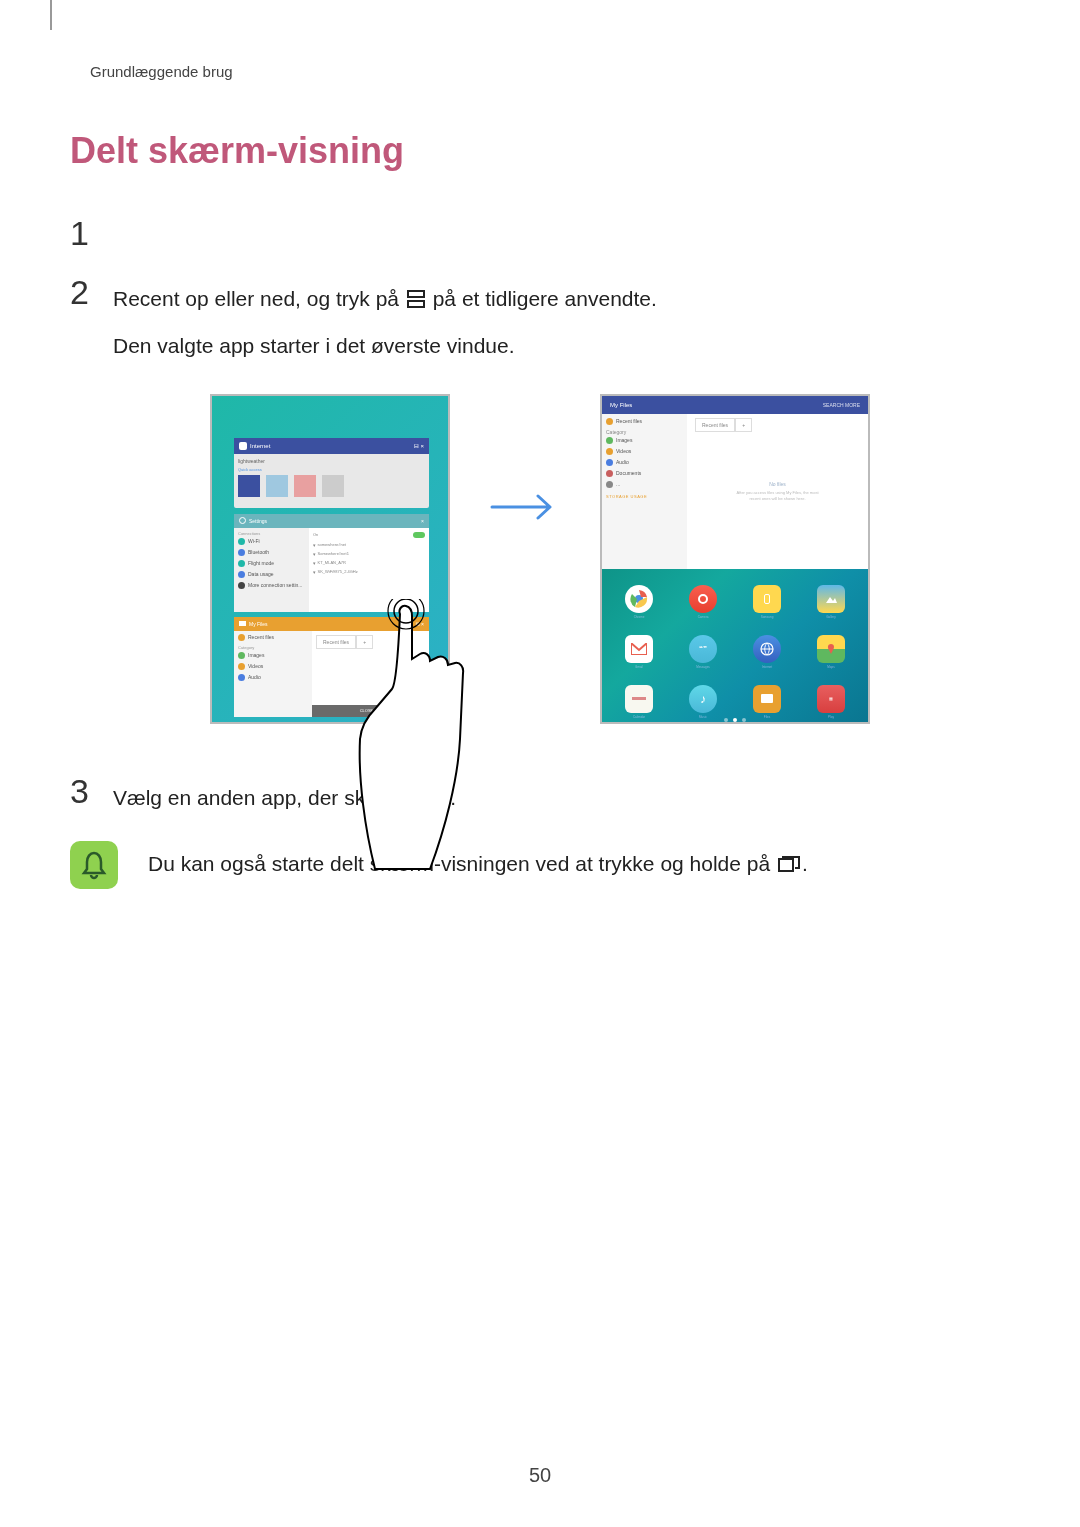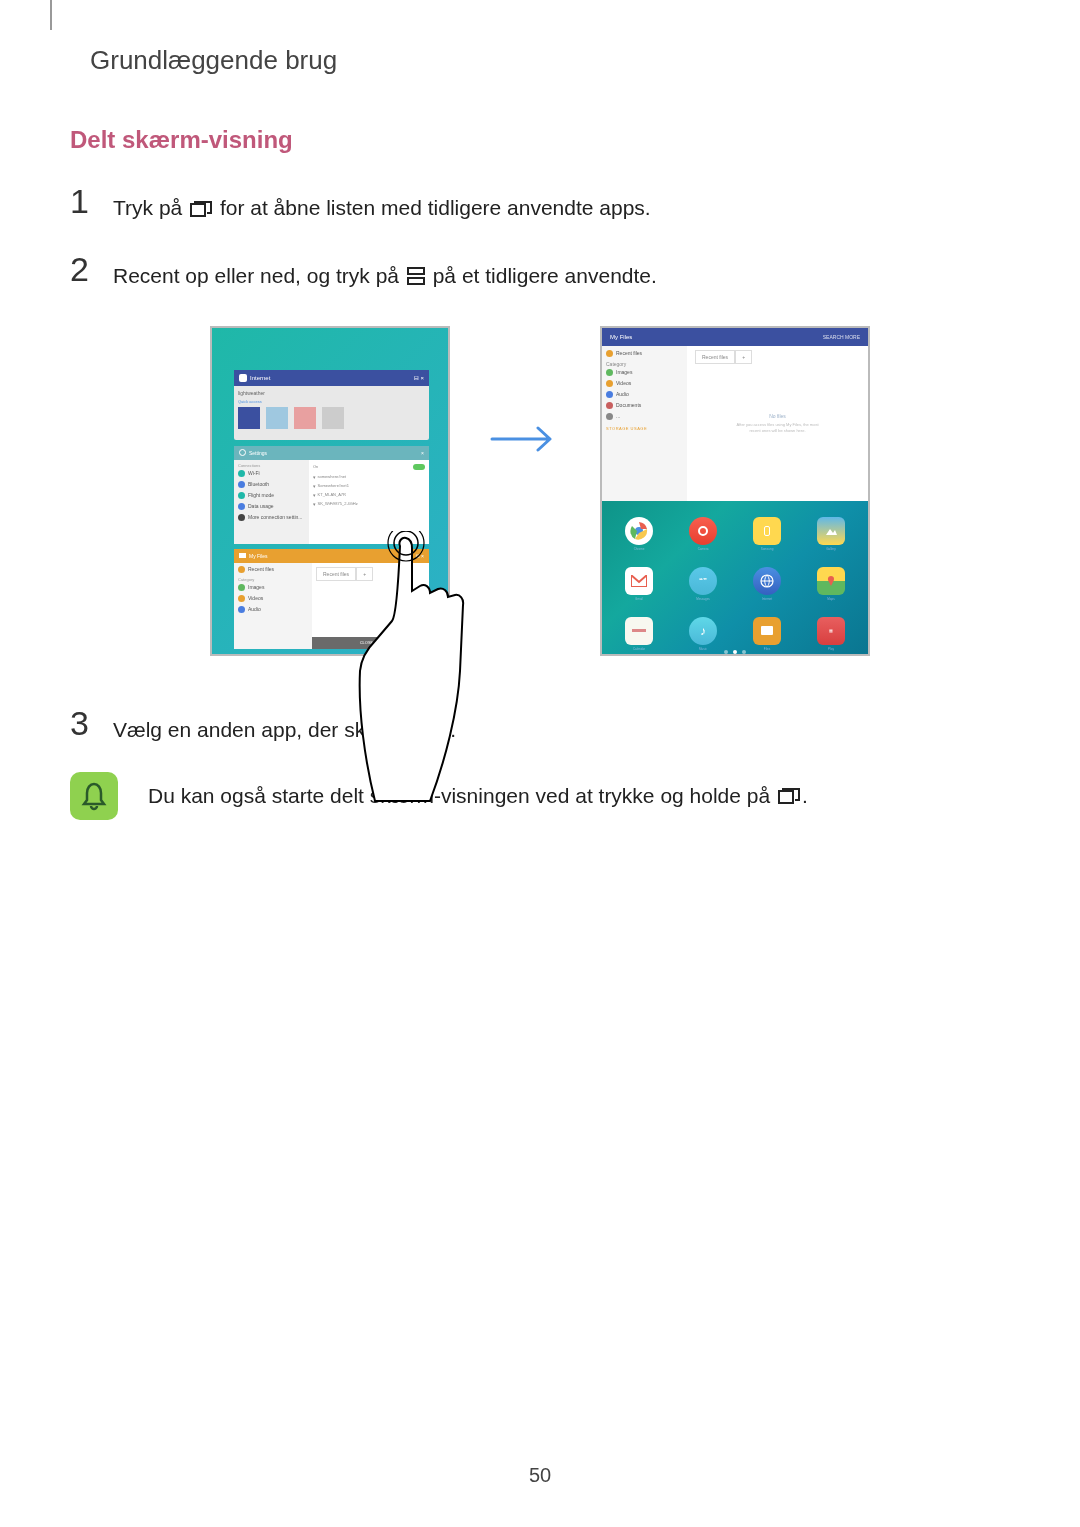--- a/index.html
+++ b/index.html
@@ -17,31 +17,31 @@
     }
     .header-line {
       position: absolute;
       left: 50px;
       top: 0;
       width: 2px;
       height: 30px;
       background: #999;
     }
     .breadcrumb {
-      font-size: 26px;
+      font-size: 15px;
       color: #444;
       margin-bottom: 50px;
-      margin-top: 5px;
+      margin-top: 23px;
       padding-left: 20px;
     }
     .section-title {
-      font-size: 24px;
+      font-size: 36px;
       font-weight: bold;
       color: #c0587a;
-      margin-bottom: 30px;
+      margin-bottom: 44px;
     }
     .step {
       display: flex;
       align-items: flex-start;
       margin-bottom: 25px;
     }
     .step-number {
       font-size: 34px;
       color: #333;
       font-weight: normal;
@@ -392,43 +392,34 @@
 <body>
 
 <div class="header-line"></div>
 
 <div class="breadcrumb">Grundlæggende brug</div>
 
 <h2 class="section-title">Delt skærm-visning</h2>
 
 <div class="step">
   <div class="step-number">1</div>
-  <div class="step-text">
-    <span>Tryk på </span>
-    <span class="inline-icon">
-      <svg width="22" height="16" viewBox="0 0 22 16">
-        <rect x="1" y="3" width="14" height="12" fill="none" stroke="#222" stroke-width="2"></rect>
-        <path d="M5 3 V1 H21 V12 H17" fill="none" stroke="#222" stroke-width="2"></path>
-      </svg>
-    </span>
-    <span> for at åbne listen med tidligere anvendte apps.</span>
-  </div>
 </div>
 
 <div class="step">
   <div class="step-number">2</div>
   <div class="step-text">
     <span>Recent op eller ned, og tryk på </span>
     <span class="inline-icon">
       <svg width="18" height="18" viewBox="0 0 18 18">
         <rect x="1" y="1" width="16" height="6" fill="none" stroke="#222" stroke-width="2"></rect>
         <rect x="1" y="11" width="16" height="6" fill="none" stroke="#222" stroke-width="2"></rect>
       </svg>
     </span>
     <span> på et tidligere anvendte.</span>
+    <div style="margin-top:10px">Den valgte app starter i det øverste vindue.</div>
   </div>
 </div>
 
 <div class="figure-row">
 
   <div class="screenshot-container">
     <div class="screenshot screenshot-left">
 
       <div class="panel panel-top">
         <div class="panel-top-header">

